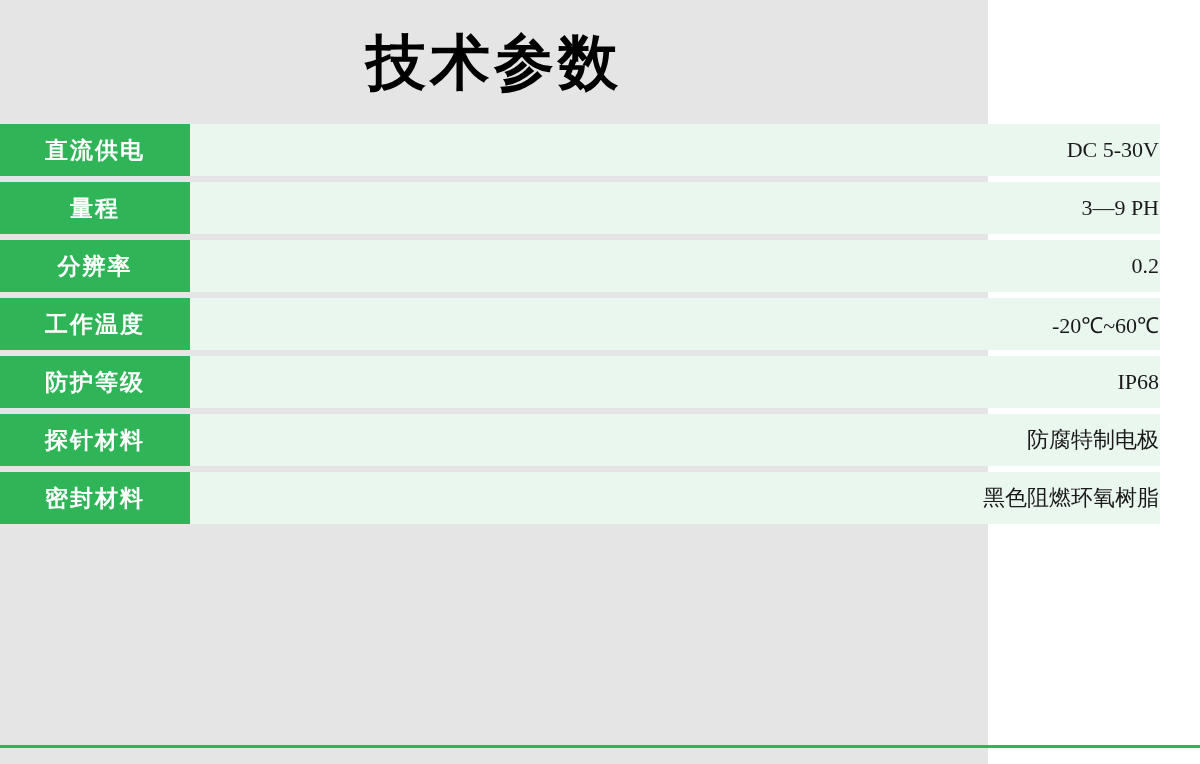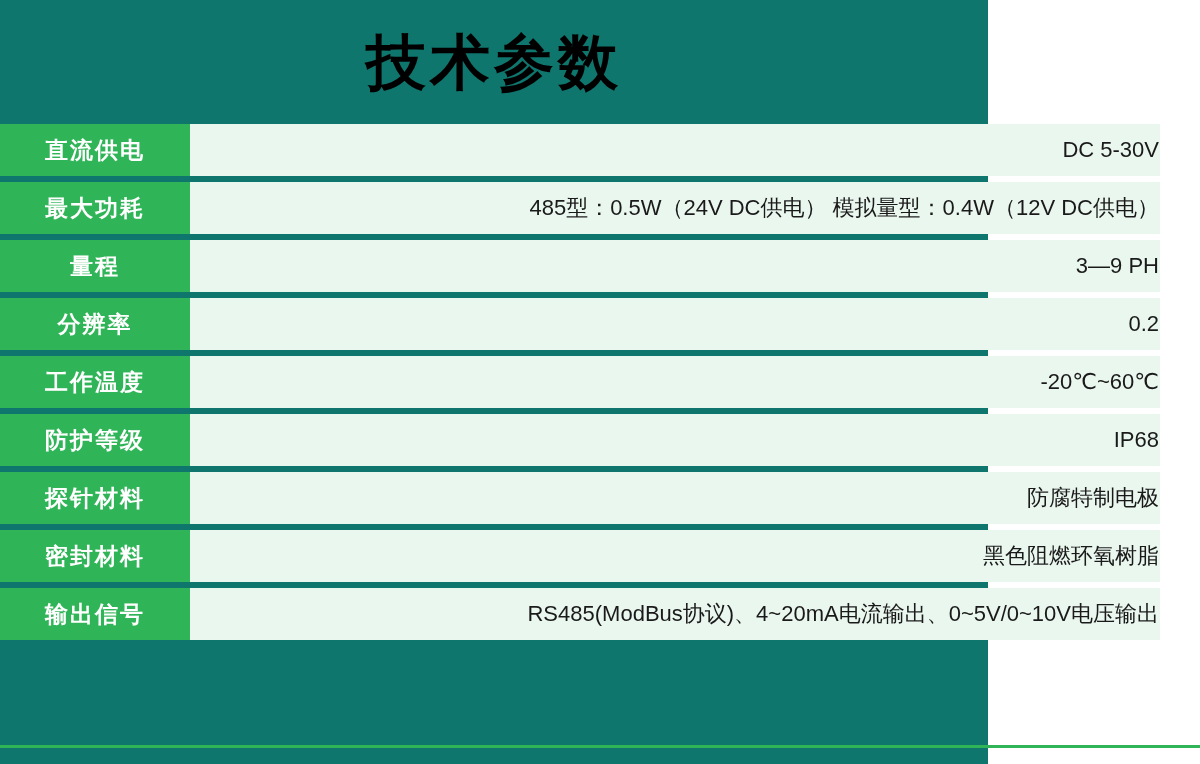--- a/index.html
+++ b/index.html
@@ -11,21 +11,22 @@
     width: 1200px;
     height: 764px;
     font-family: "Liberation Sans", "DejaVu Sans", sans-serif;
     position: relative;
     overflow: hidden;
   }
   .page {
     width: 988px;
     height: 764px;
     position: relative;
-    background: #0f766e;
+    background: #e5e5e5;
+    font-family: Liberation Serif, serif;
   }
   .title {
     text-align: center;
     font-size: 60px;
     font-weight: bold;
     color: #000000;
     letter-spacing: 4px;
     padding-top: 30px;
     padding-bottom: 22px;
     line-height: 1.1;
@@ -79,24 +80,20 @@
 
   <div class="title">技术参数</div>
 
   <table class="spec-table">
     <tbody>
       <tr>
         <td class="label-cell">直流供电</td>
         <td class="value-cell">DC 5-30V</td>
       </tr>
       <tr>
-        <td class="label-cell">最大功耗</td>
-        <td class="value-cell">485型：0.5W（24V DC供电）     模拟量型：0.4W（12V DC供电）</td>
-      </tr>
-      <tr>
         <td class="label-cell">量程</td>
         <td class="value-cell">3—9 PH</td>
       </tr>
       <tr>
         <td class="label-cell">分辨率</td>
         <td class="value-cell">0.2</td>
       </tr>
       <tr>
         <td class="label-cell">工作温度</td>
         <td class="value-cell">-20℃~60℃</td>
@@ -106,21 +103,17 @@
         <td class="value-cell">IP68</td>
       </tr>
       <tr>
         <td class="label-cell">探针材料</td>
         <td class="value-cell">防腐特制电极</td>
       </tr>
       <tr>
         <td class="label-cell">密封材料</td>
         <td class="value-cell">黑色阻燃环氧树脂</td>
       </tr>
-      <tr>
-        <td class="label-cell">输出信号</td>
-        <td class="value-cell">RS485(ModBus协议)、4~20mA电流输出、0~5V/0~10V电压输出</td>
-      </tr>
     </tbody>
   </table>
 
   <div class="bottom-rule"></div>
 </div>
 
 </body></html>

